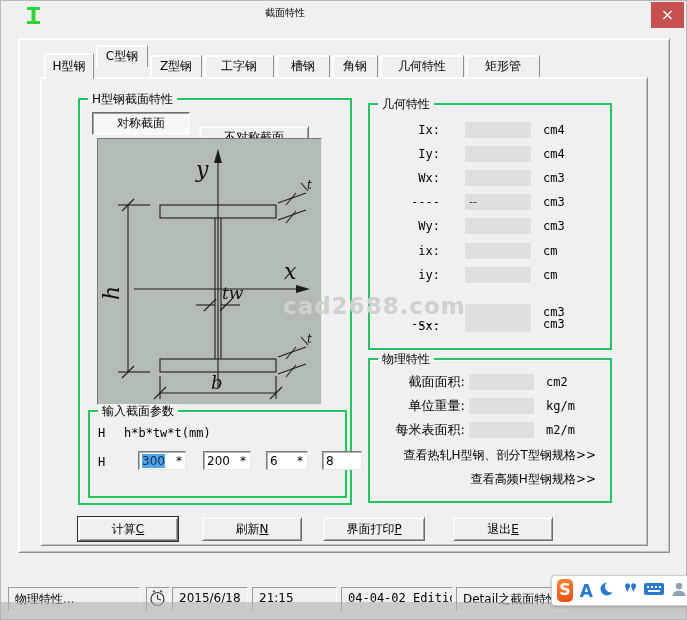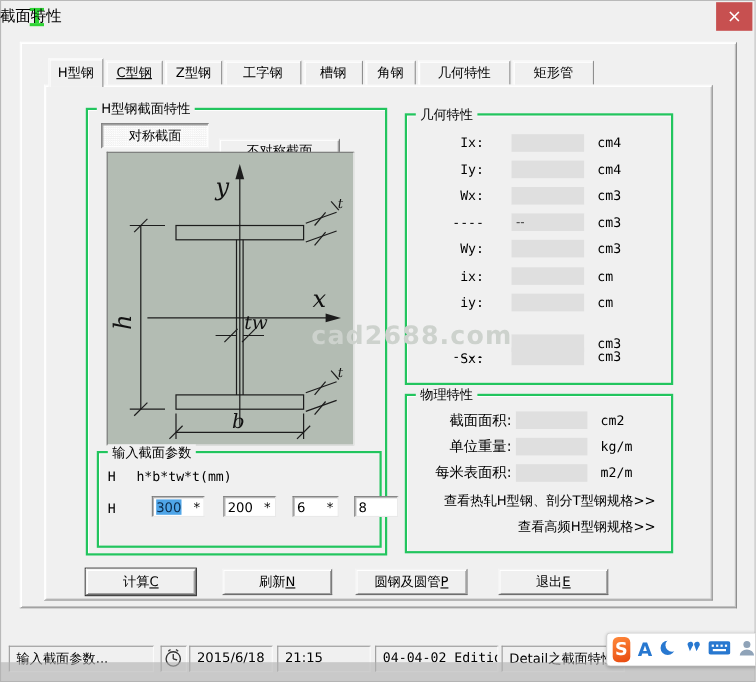--- a/index.html
+++ b/index.html
@@ -43,29 +43,29 @@
 <div class="win">
 
   <div class="abs" style="left:0;top:0;width:687px;height:30px;">
     <span class="abs" style="left:26px;top:7px;">
       <svg width="15" height="17" viewBox="0 0 15 17">
         <rect x="1" y="0" width="13" height="3" fill="#2fd435"></rect>
         <rect x="5.5" y="3" width="4" height="11" fill="#2fd435"></rect>
         <rect x="1" y="14" width="13" height="3" fill="#2fd435"></rect>
       </svg>
     </span>
-    <div class="abs" style="left:0;top:6px;width:570px;text-align:left;font-size:14px;">截面特性</div>
+    <div class="abs" style="left:0;top:6px;width:570px;text-align:center;font-size:10px;">截面特性</div>
     <div class="abs" style="left:651px;top:2px;width:33px;height:26px;background:#c75050;color:#fff;
                 text-align:center;line-height:25px;font-size:16px;cursor:pointer;">×</div>
   </div>
 
   <div class="abs raised" style="left:18px;top:38px;width:652px;height:515px;"></div>
 
   <div class="abs tab" style="left:44px;top:53px;width:50px;height:26px;line-height:24px;z-index:3;border-bottom:none;">H型钢</div>
-  <div class="abs tab" style="left:96px;top:55px;width:52px;height:22px;line-height:21px;z-index:1;text-decoration:underline;">C型钢</div>
+  <div class="abs tab" style="left:96px;top:45px;width:52px;height:22px;line-height:21px;z-index:1;">C型钢</div>
   <div class="abs tab" style="left:150px;top:55px;width:52px;height:22px;line-height:21px;z-index:1;">Z型钢</div>
   <div class="abs tab" style="left:204px;top:55px;width:70px;height:22px;line-height:21px;z-index:1;">工字钢</div>
   <div class="abs tab" style="left:276px;top:55px;width:54px;height:22px;line-height:21px;z-index:1;">槽钢</div>
   <div class="abs tab" style="left:332px;top:55px;width:46px;height:22px;line-height:21px;z-index:1;">角钢</div>
   <div class="abs tab" style="left:380px;top:55px;width:84px;height:22px;line-height:21px;z-index:1;">几何特性</div>
   <div class="abs tab" style="left:466px;top:55px;width:74px;height:22px;line-height:21px;z-index:1;">矩形管</div>
 
   <div class="abs raised" style="left:40px;top:77px;width:608px;height:469px;z-index:2;"></div>
 
   <div class="abs groupbox" style="left:78px;top:98px;width:274px;height:407px;z-index:3;">
@@ -219,27 +219,27 @@
     <div class="abs link" style="right:14px;top:111px;">查看高频H型钢规格&gt;&gt;</div>
   </div>
 
   <div class="abs btn default" style="left:78px;top:517px;width:100px;height:24px;line-height:22px;z-index:4;">
     <span>计算</span><span class="u">C</span>
   </div>
   <div class="abs btn" style="left:202px;top:517px;width:100px;height:24px;line-height:22px;z-index:4;">
     <span>刷新</span><span class="u">N</span>
   </div>
   <div class="abs btn" style="left:323px;top:517px;width:102px;height:24px;line-height:22px;z-index:4;">
-    <span>圆钢及圆管</span><span class="u">P</span>
+    <span>界面打印</span><span class="u">P</span>
   </div>
   <div class="abs btn" style="left:453px;top:517px;width:100px;height:24px;line-height:22px;z-index:4;">
     <span>退出</span><span class="u">E</span>
   </div>
 
-  <div class="abs statuscell" style="left:8px;top:587px;width:132px;height:24px;">输入截面参数...</div>
+  <div class="abs statuscell" style="left:8px;top:587px;width:132px;height:24px;">物理特性...</div>
   <div class="abs statuscell" style="left:146px;top:587px;width:24px;height:24px;padding:2px;">
     <span>
       <svg width="17" height="17" viewBox="0 0 17 17">
         <circle cx="8.5" cy="9" r="6.5" fill="none" stroke="#333" stroke-width="1.2"></circle>
         <line x1="8.5" y1="9" x2="8.5" y2="4.5" stroke="#333" stroke-width="1.2"></line>
         <line x1="8.5" y1="9" x2="12" y2="10" stroke="#333" stroke-width="1.2"></line>
         <line x1="4" y1="2" x2="6" y2="0.5" stroke="#333" stroke-width="1.2"></line>
         <line x1="13" y1="2" x2="11" y2="0.5" stroke="#333" stroke-width="1.2"></line>
       </svg>
     </span>

